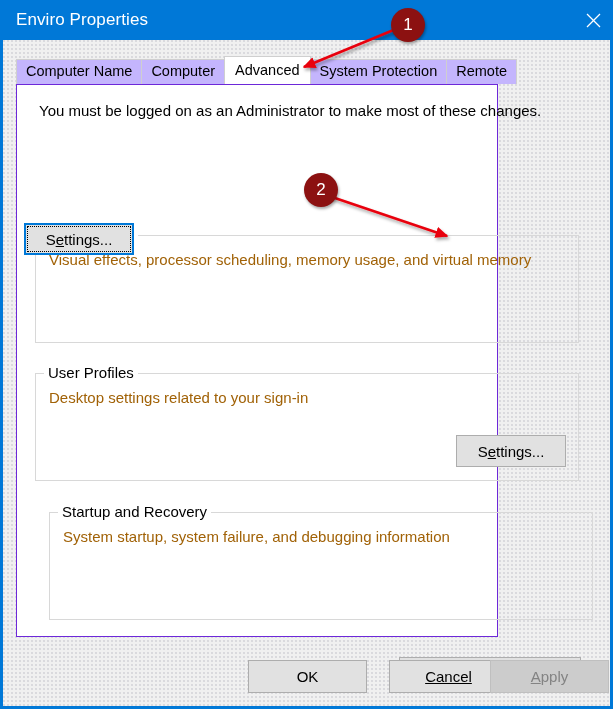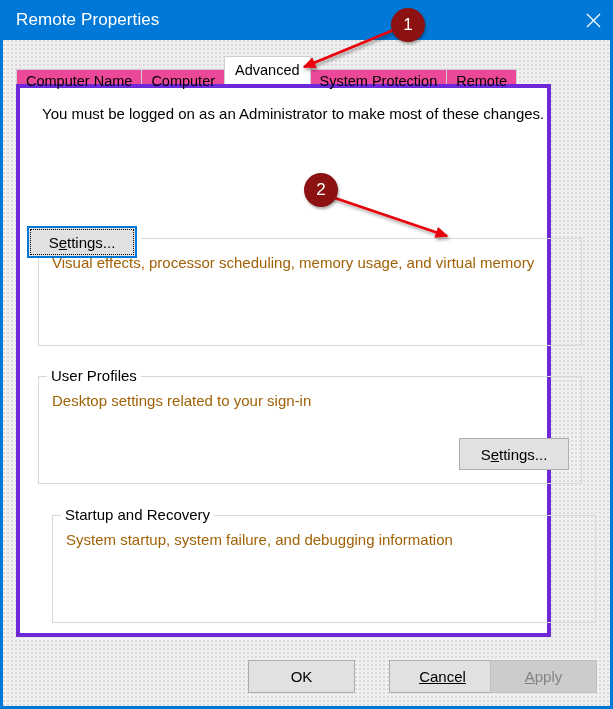--- a/index.html
+++ b/index.html
@@ -73,26 +73,26 @@
     position: absolute;
     left: 13px;
     top: 57px;
     height: 27px;
     z-index: 3;
     display: flex;
     align-items: flex-end;
   }
   .tab {
     box-sizing: border-box;
-    height: 15px;
+    height: 25px;
     line-height: 23px;
     padding: 0 9px;
     font-size: 14.5px;
     color: #000000;
-    background: #ec4899;
+    background: #c4b5fd;
     border: 1px solid #cfcfcf;
     border-bottom: none;
     margin-right: -1px;
     white-space: nowrap;
     cursor: default;
     position: relative;
   }
   .tab.active {
     height: 28px;
     line-height: 26px;
@@ -101,25 +101,25 @@
     z-index: 4;
     padding: 0 10px;
     text-align: center;
   }
 
   
   .tabpanel {
     position: absolute;
     left: 13px;
     top: 84px;
-    width: 535px;
+    width: 482px;
     height: 553px;
     box-sizing: border-box;
     background: #ffffff;
-    border: 4px solid #6d28d9;
+    border: 1px solid #6d28d9;
     z-index: 2;
   }
 
   .intro-text {
     position: absolute;
     left: 22px;
     top: 17px;
     font-size: 15px;
     color: #000000;
     white-space: nowrap;
@@ -214,21 +214,21 @@
     position: absolute;
     left: 0;
     top: 660px;
     width: 607px;
     height: 40px;
     z-index: 2;
   }
   .bottom-bar .btn {
     position: absolute;
     top: 0;
-    width: 107px;
+    width: 119px;
     height: 33px;
   }
   #btn-ok     { left: 245px; }
   #btn-cancel { left: 386px; text-decoration: underline; }
   #btn-apply  { left: 487px; }
 
   .mnem { text-decoration: underline; }
 
   
   .annot-layer {
@@ -255,21 +255,21 @@
   }
   #marker-1 { left: 388px; top: 8px; }
   #marker-2 { left: 301px; top: 173px; }
 </style>
 </head>
 <body>
 
 <div class="window">
 
   <div class="titlebar">
-    <div class="title-text">Remote Properties</div>
+    <div class="title-text">Enviro Properties</div>
     <div class="close-btn">
       <svg width="15" height="15" viewBox="0 0 15 15" aria-hidden="true">
         <line x1="1" y1="1" x2="14" y2="14" stroke="#ffffff" stroke-width="1.3"></line>
         <line x1="14" y1="1" x2="1" y2="14" stroke="#ffffff" stroke-width="1.3"></line>
       </svg>
     </div>
   </div>
 
   <div class="tabstrip">
     <div class="tab">Computer Name</div>

